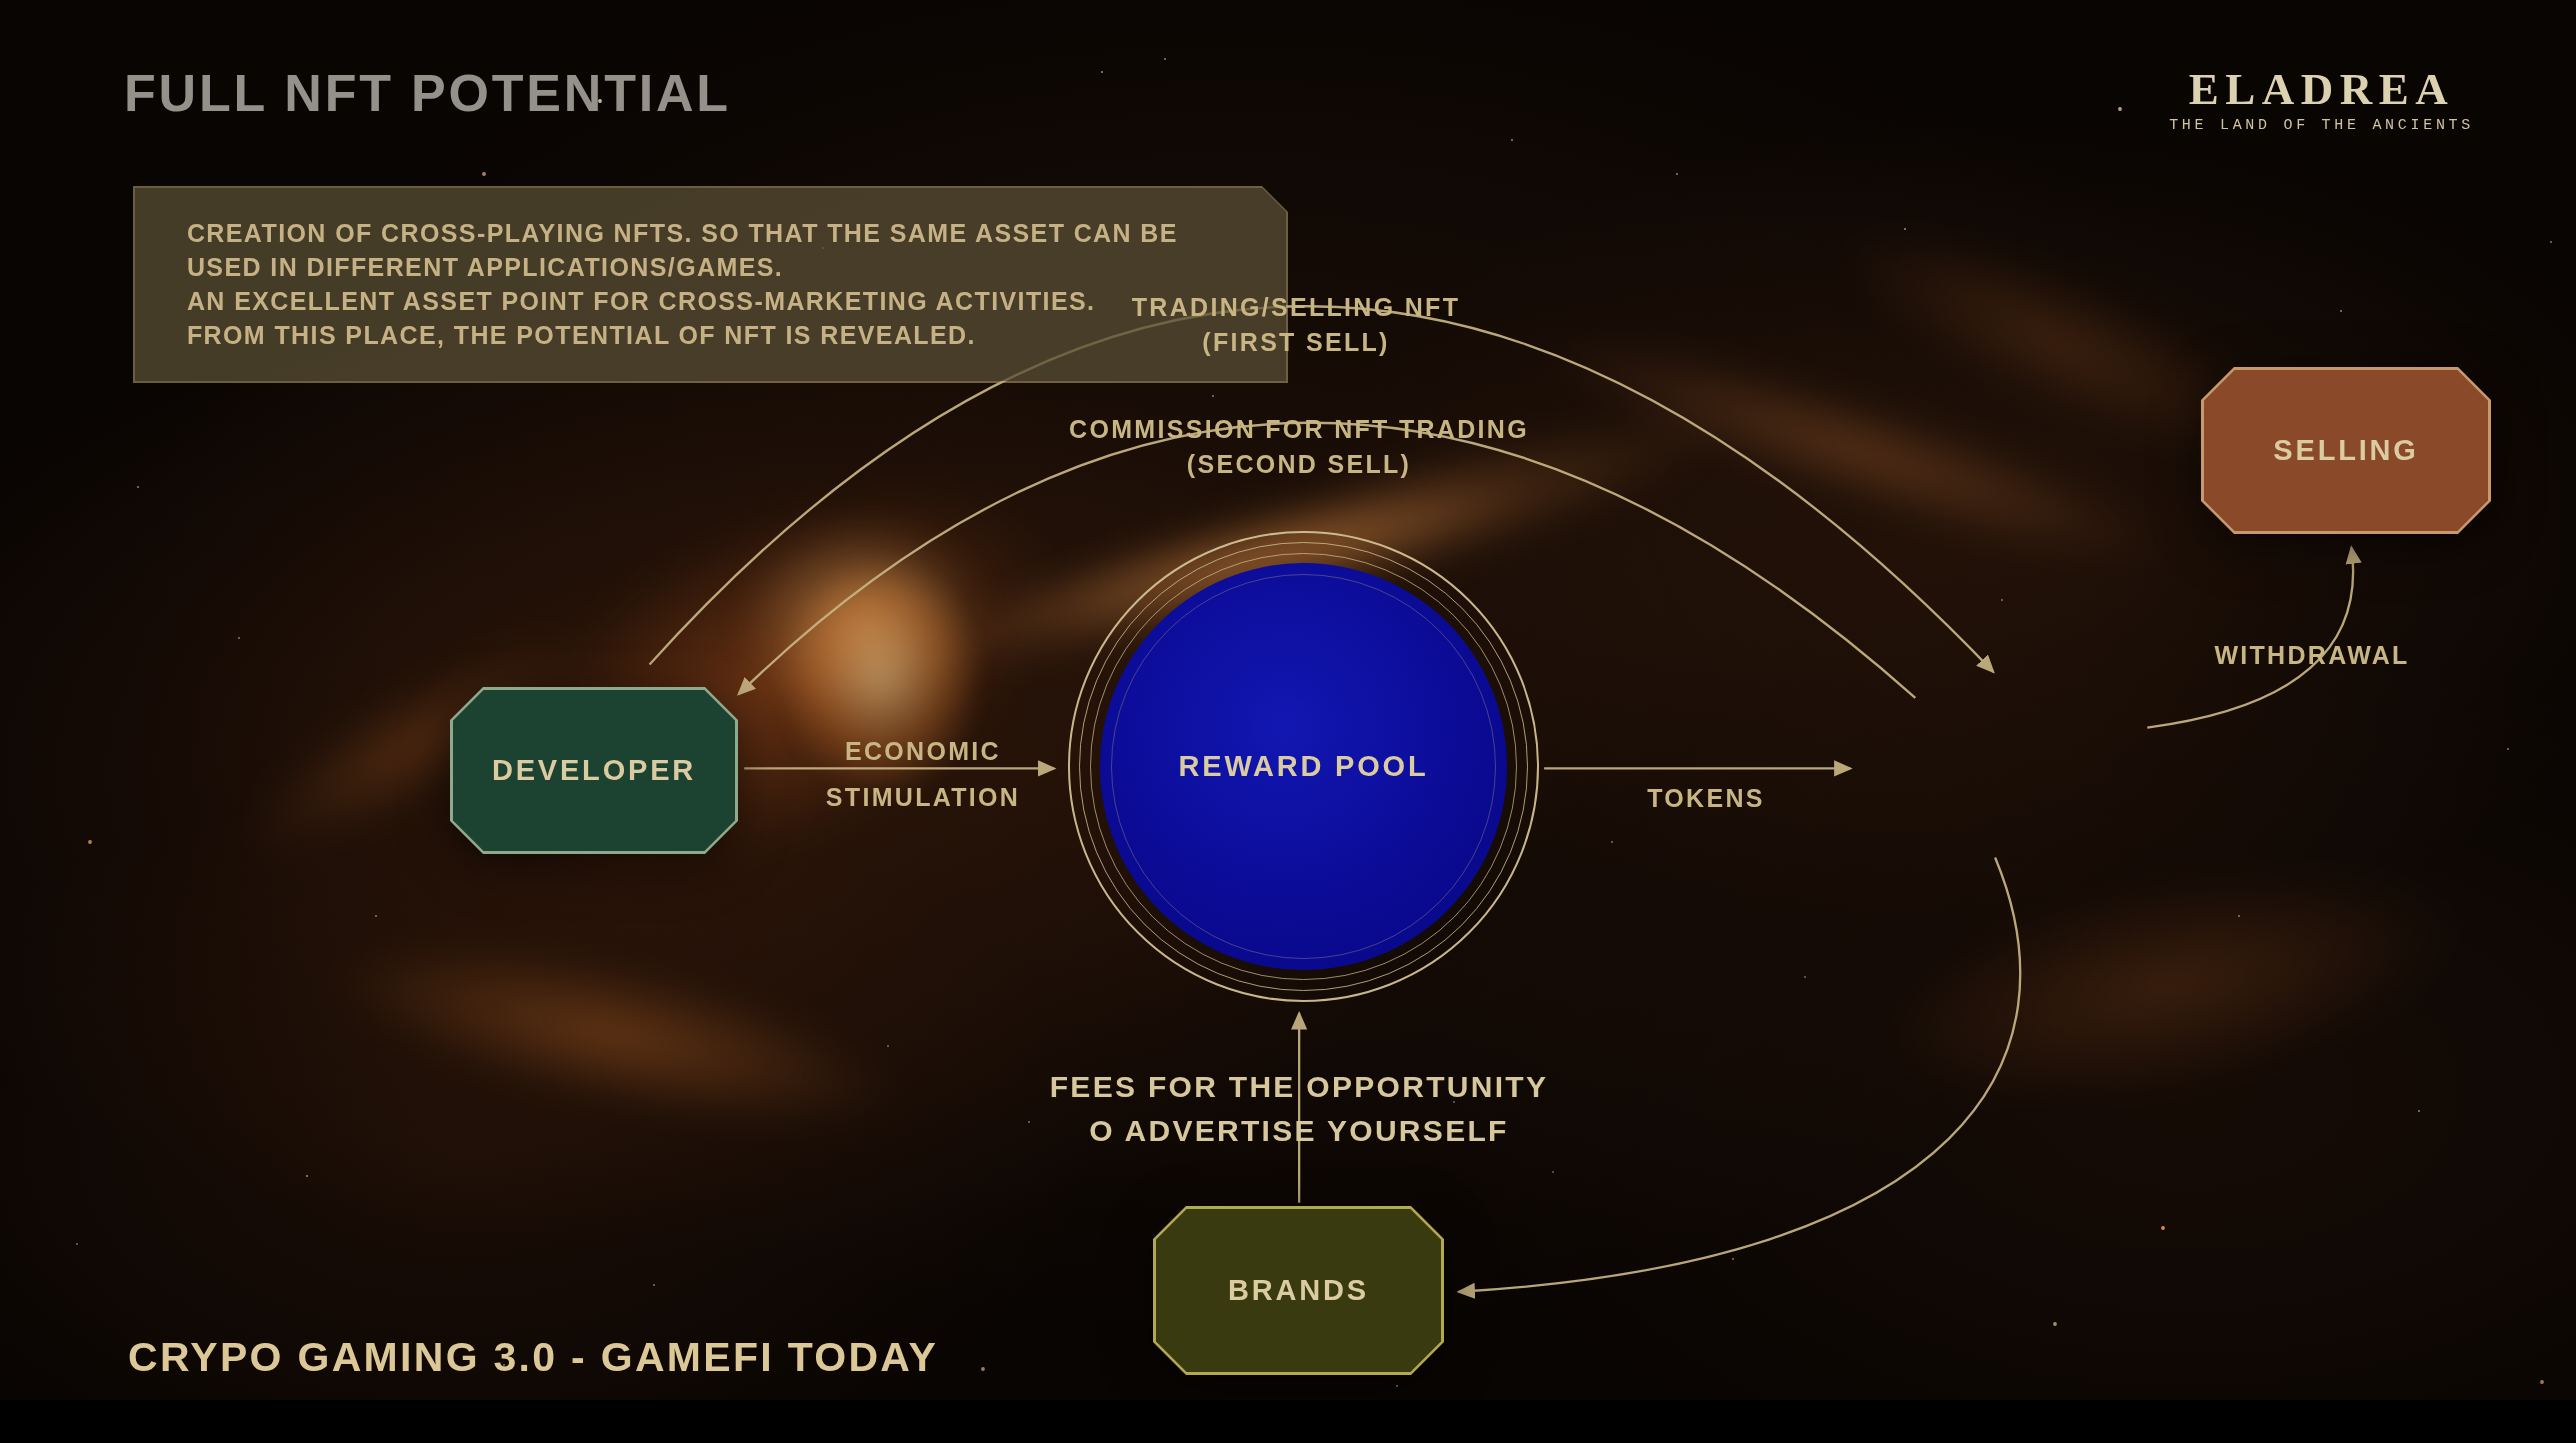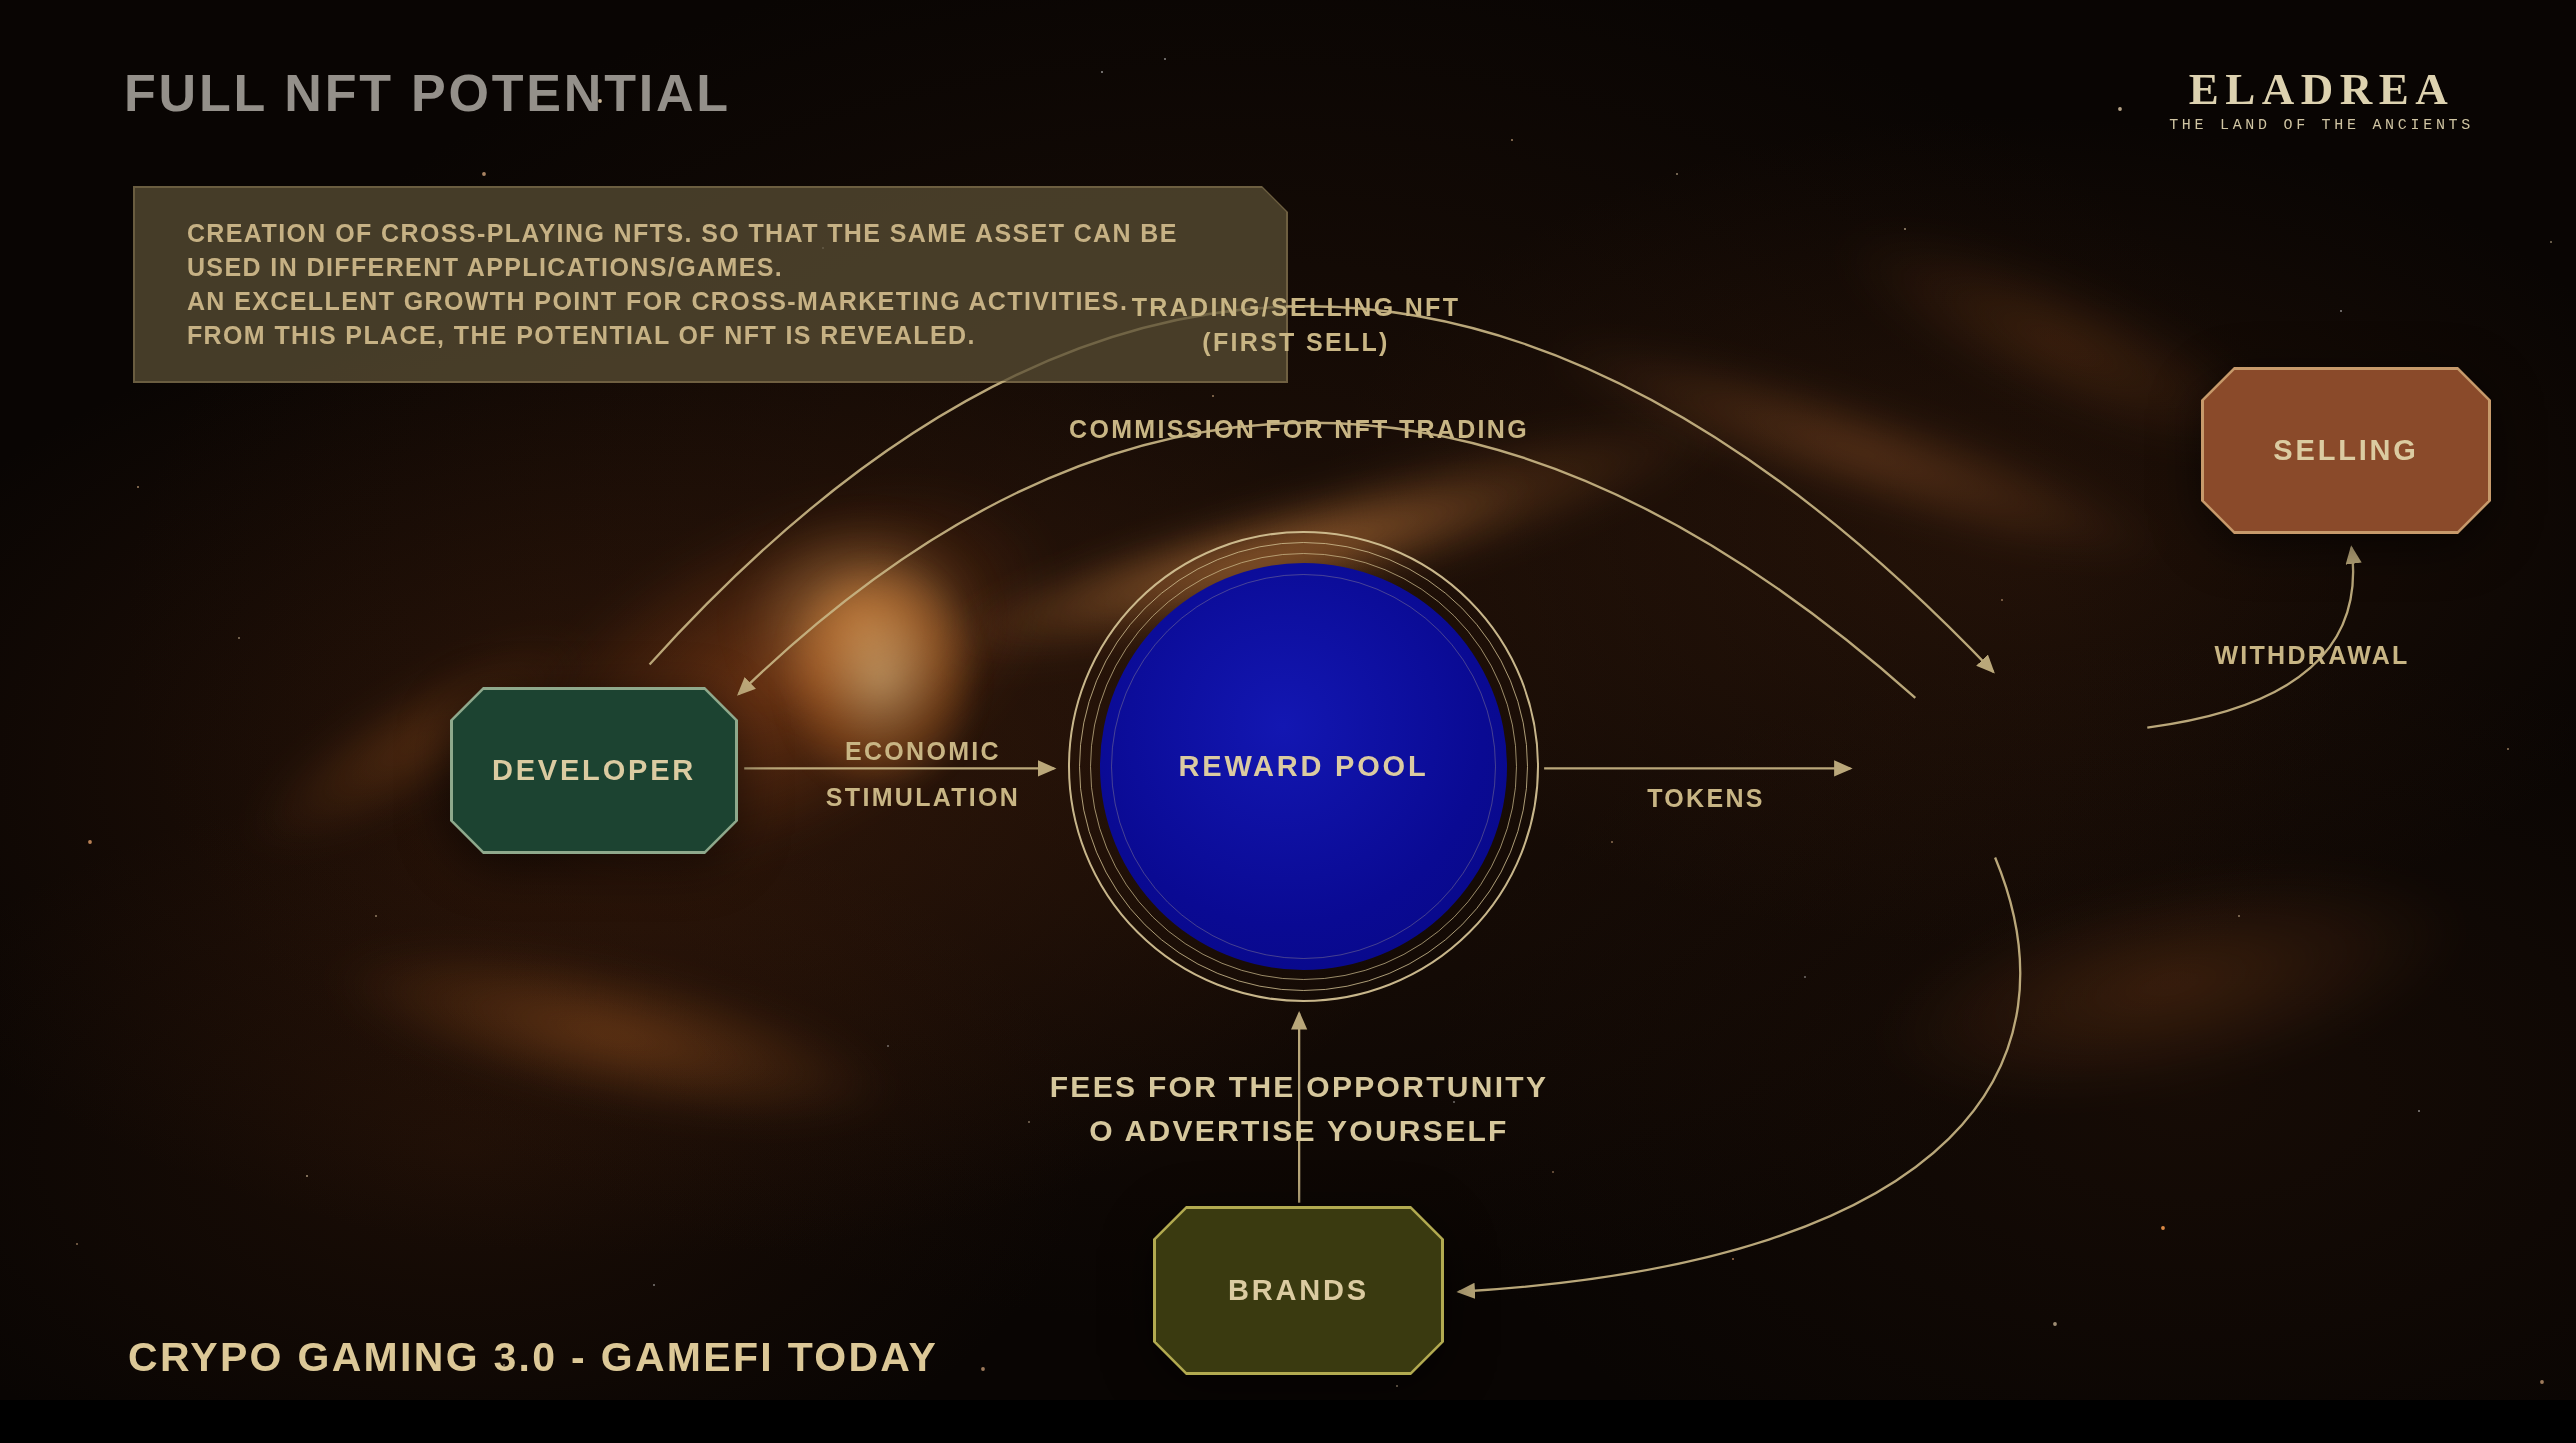--- a/index.html
+++ b/index.html
@@ -143,21 +143,21 @@
   <div class="logo">
     <div class="logo-name">ELADREA</div>
     <div class="logo-sub">THE LAND OF THE ANCIENTS</div>
   </div>
 
   <div class="infobox">
     <div class="ib-border"></div>
     <div class="ib-fill">
       <div class="info-line">CREATION OF CROSS-PLAYING NFTS. SO THAT THE SAME ASSET CAN BE</div>
       <div class="info-line">USED IN DIFFERENT APPLICATIONS/GAMES.</div>
-      <div class="info-line">AN EXCELLENT GROWTH POINT FOR CROSS-MARKETING ACTIVITIES.</div>
+      <div class="info-line">AN EXCELLENT ASSET POINT FOR CROSS-MARKETING ACTIVITIES.</div>
       <div class="info-line">FROM THIS PLACE, THE POTENTIAL OF NFT IS REVEALED.</div>
     </div>
   </div>
 
   <div class="oct dev">
     <div class="oct-border"></div>
     <div class="oct-fill">
       <span class="node-label">DEVELOPER</span>
     </div>
   </div>
@@ -187,20 +187,21 @@
     <div class="ring r4"></div>
   </div>
 
   <div class="edge-label l-first">
     <div>TRADING/SELLING NFT</div>
     <div>(FIRST SELL)</div>
   </div>
 
   <div class="edge-label l-second">
     <div>COMMISSION FOR NFT TRADING</div>
+    <div>(SECOND SELL)</div>
   </div>
 
   <div class="edge-label l-econ">
     <div>ECONOMIC</div>
     <div>STIMULATION</div>
   </div>
 
   <div class="edge-label l-tokens">TOKENS</div>
 
   <div class="edge-label l-withdrawal">WITHDRAWAL</div>

